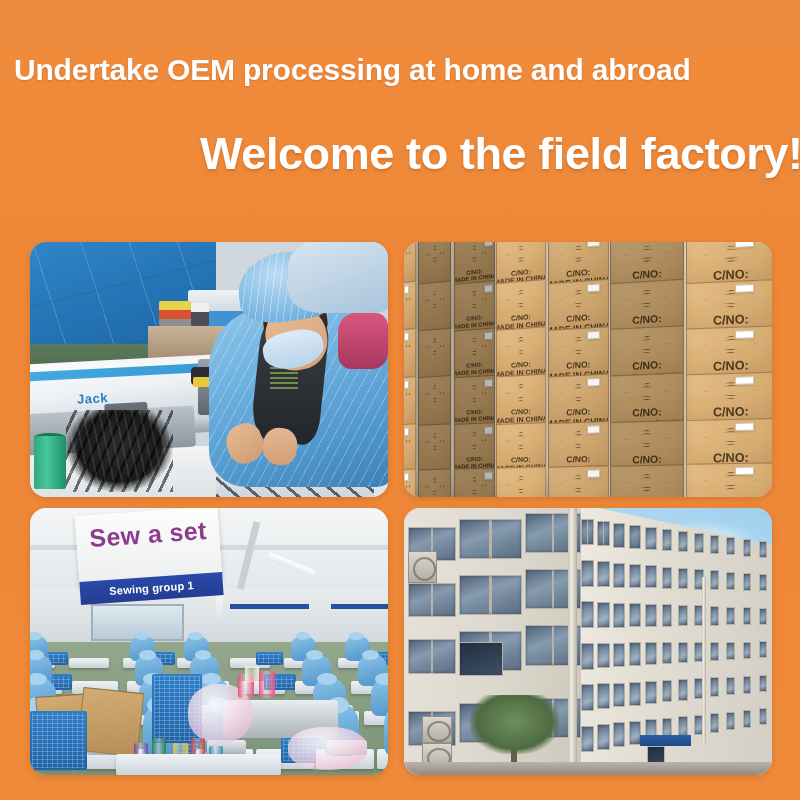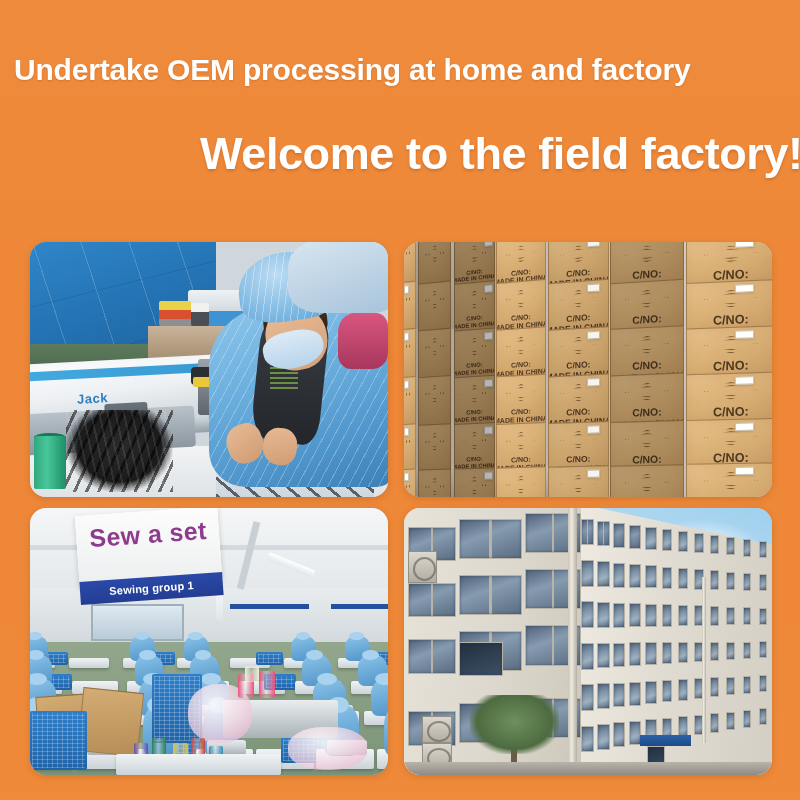--- a/index.html
+++ b/index.html
@@ -229,21 +229,21 @@
   .b-trunk { position:absolute; background:#6b5b46; }
   .b-awning { position:absolute; background:linear-gradient(180deg,#2a62a8,#1d4a85); }
   .b-ground { position:absolute; left:0; bottom:0; width:100%; height:5%;
     background:linear-gradient(180deg,#b9b4ab,#8f8b83); }
 </style>
 </head>
 <body>
 
 <div class="banner">
 
-  <div class="headline-1">Undertake OEM processing at home and factory</div>
+  <div class="headline-1">Undertake OEM processing at home and abroad</div>
   <div class="headline-2">Welcome to the field factory!</div>
 
   <div class="photo" id="p-sewing">
     <div class="ph">
       <div class="s-wallL"></div>
       <div class="s-wallgrid"></div>
       <div class="s-floor"></div>
       <div class="s-bgwhite"></div>
       <div class="s-bgblue"></div>
       <div class="s-bgdesk"></div>

